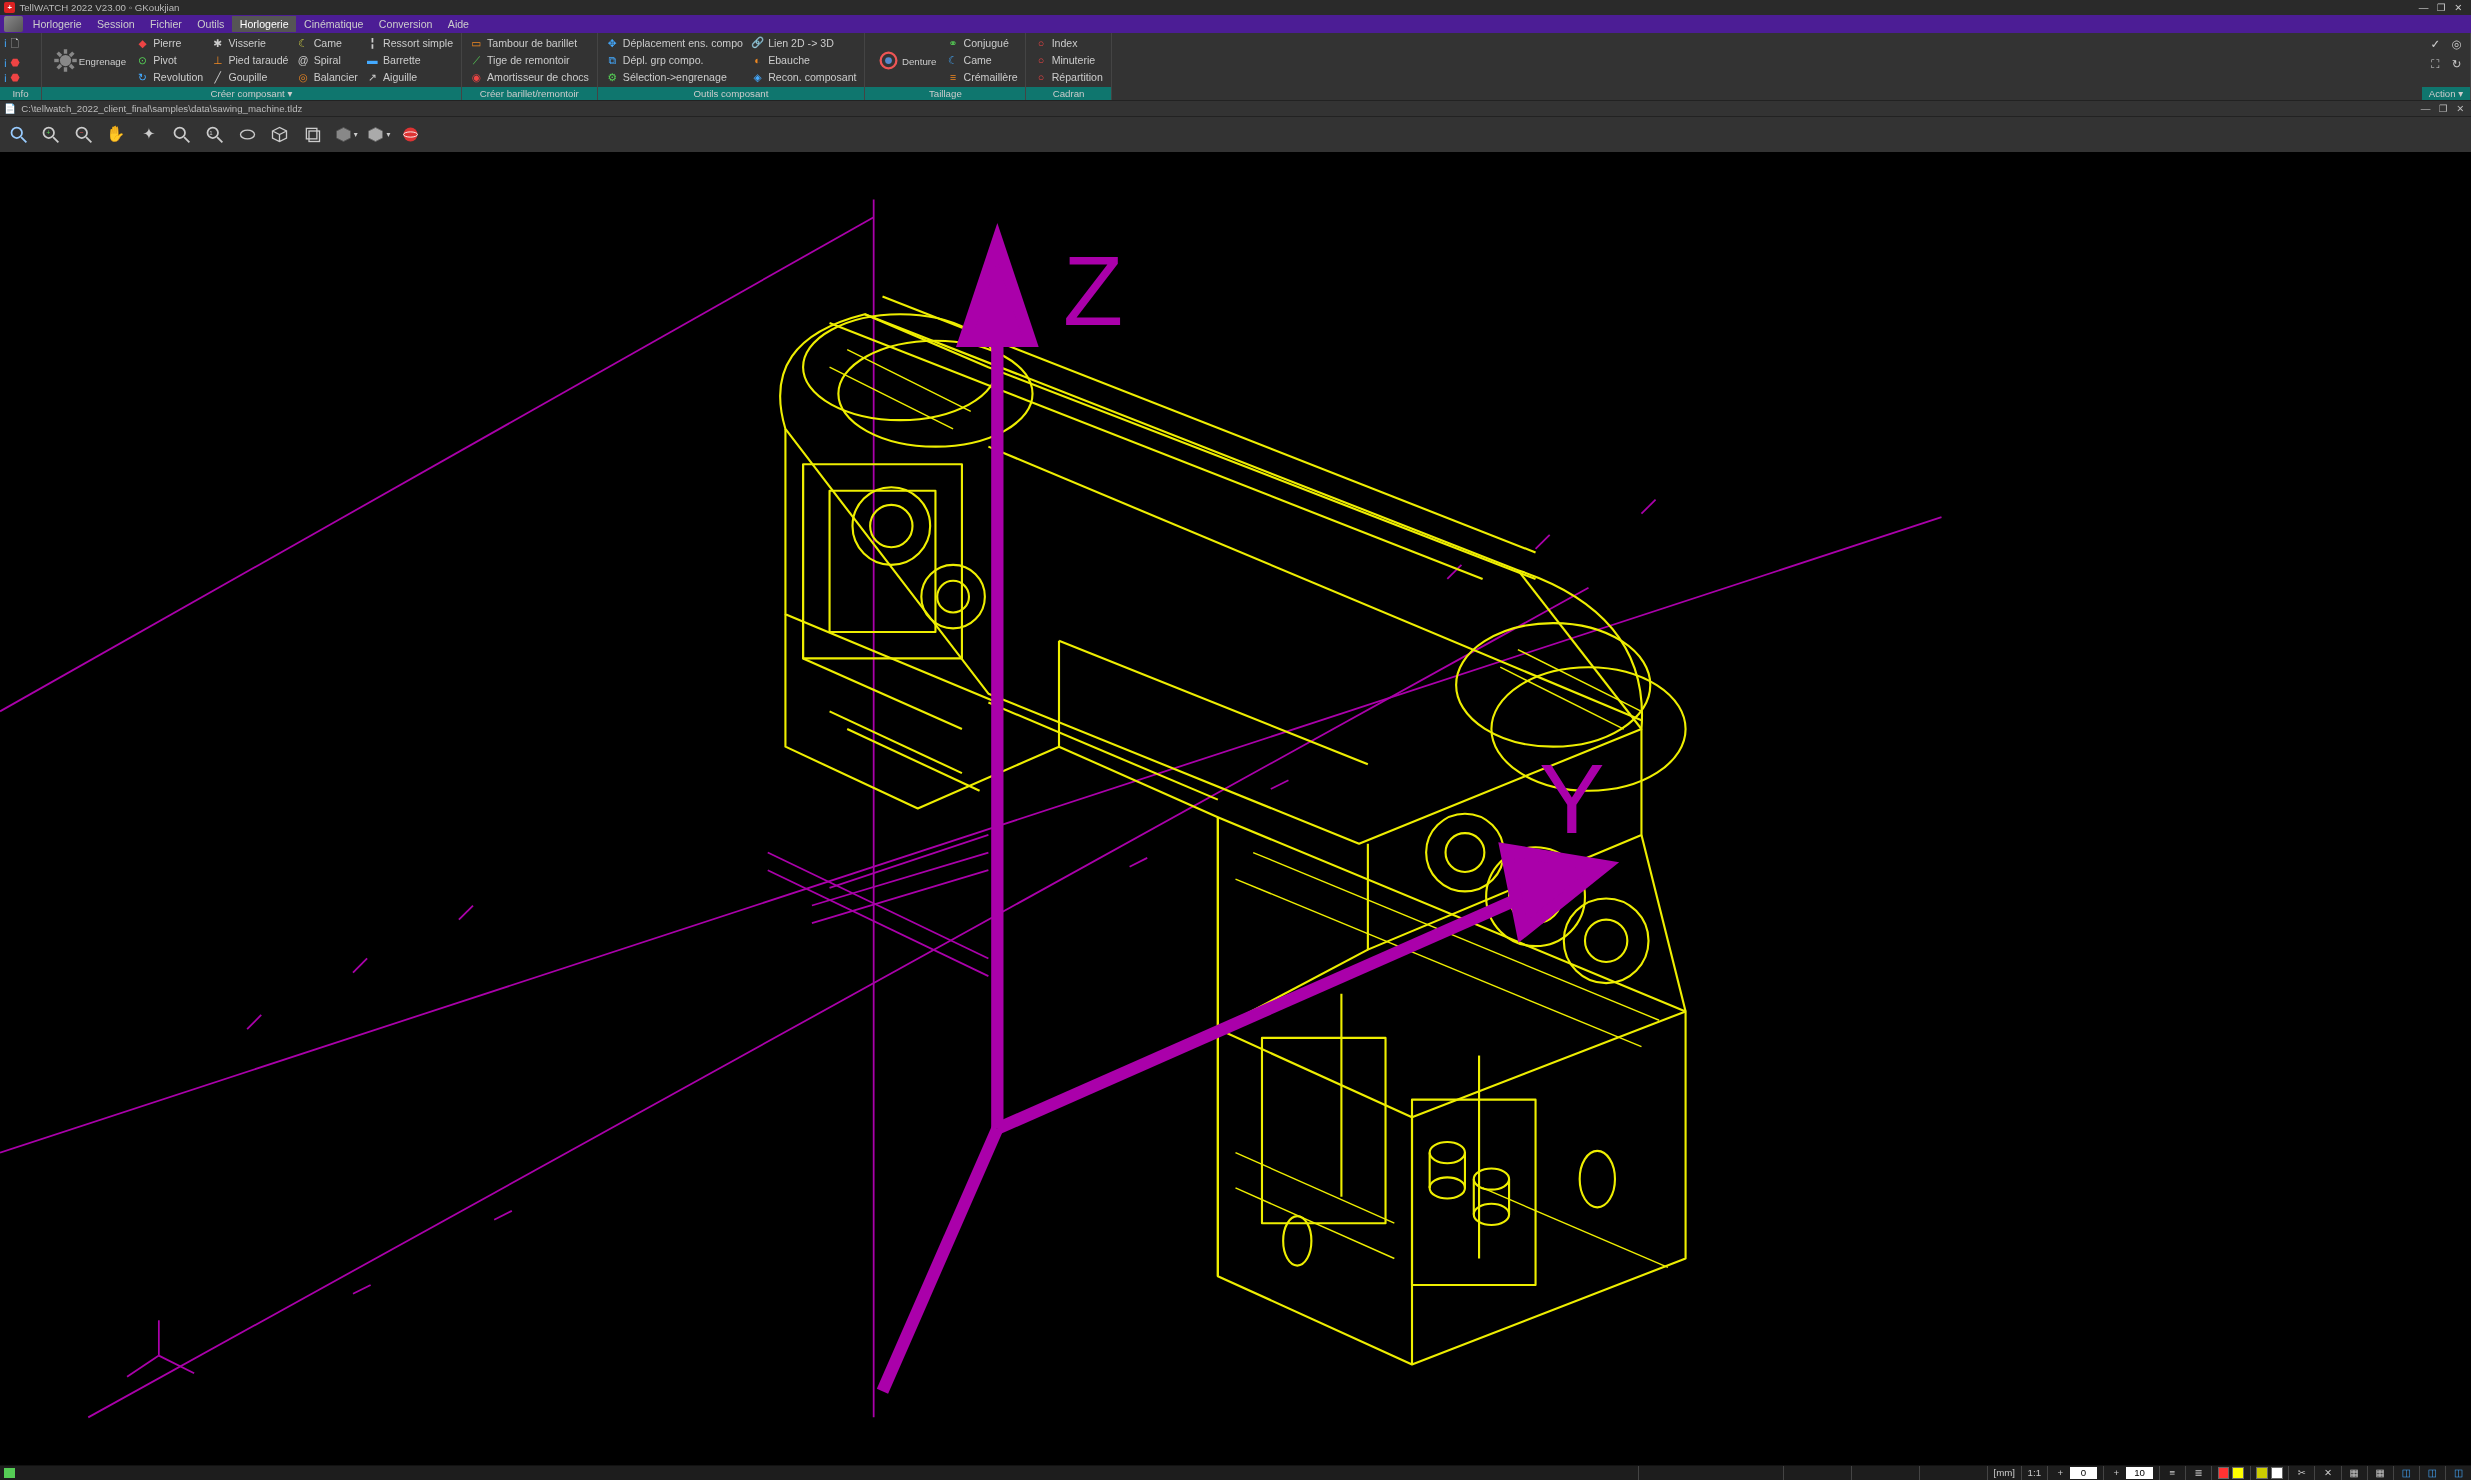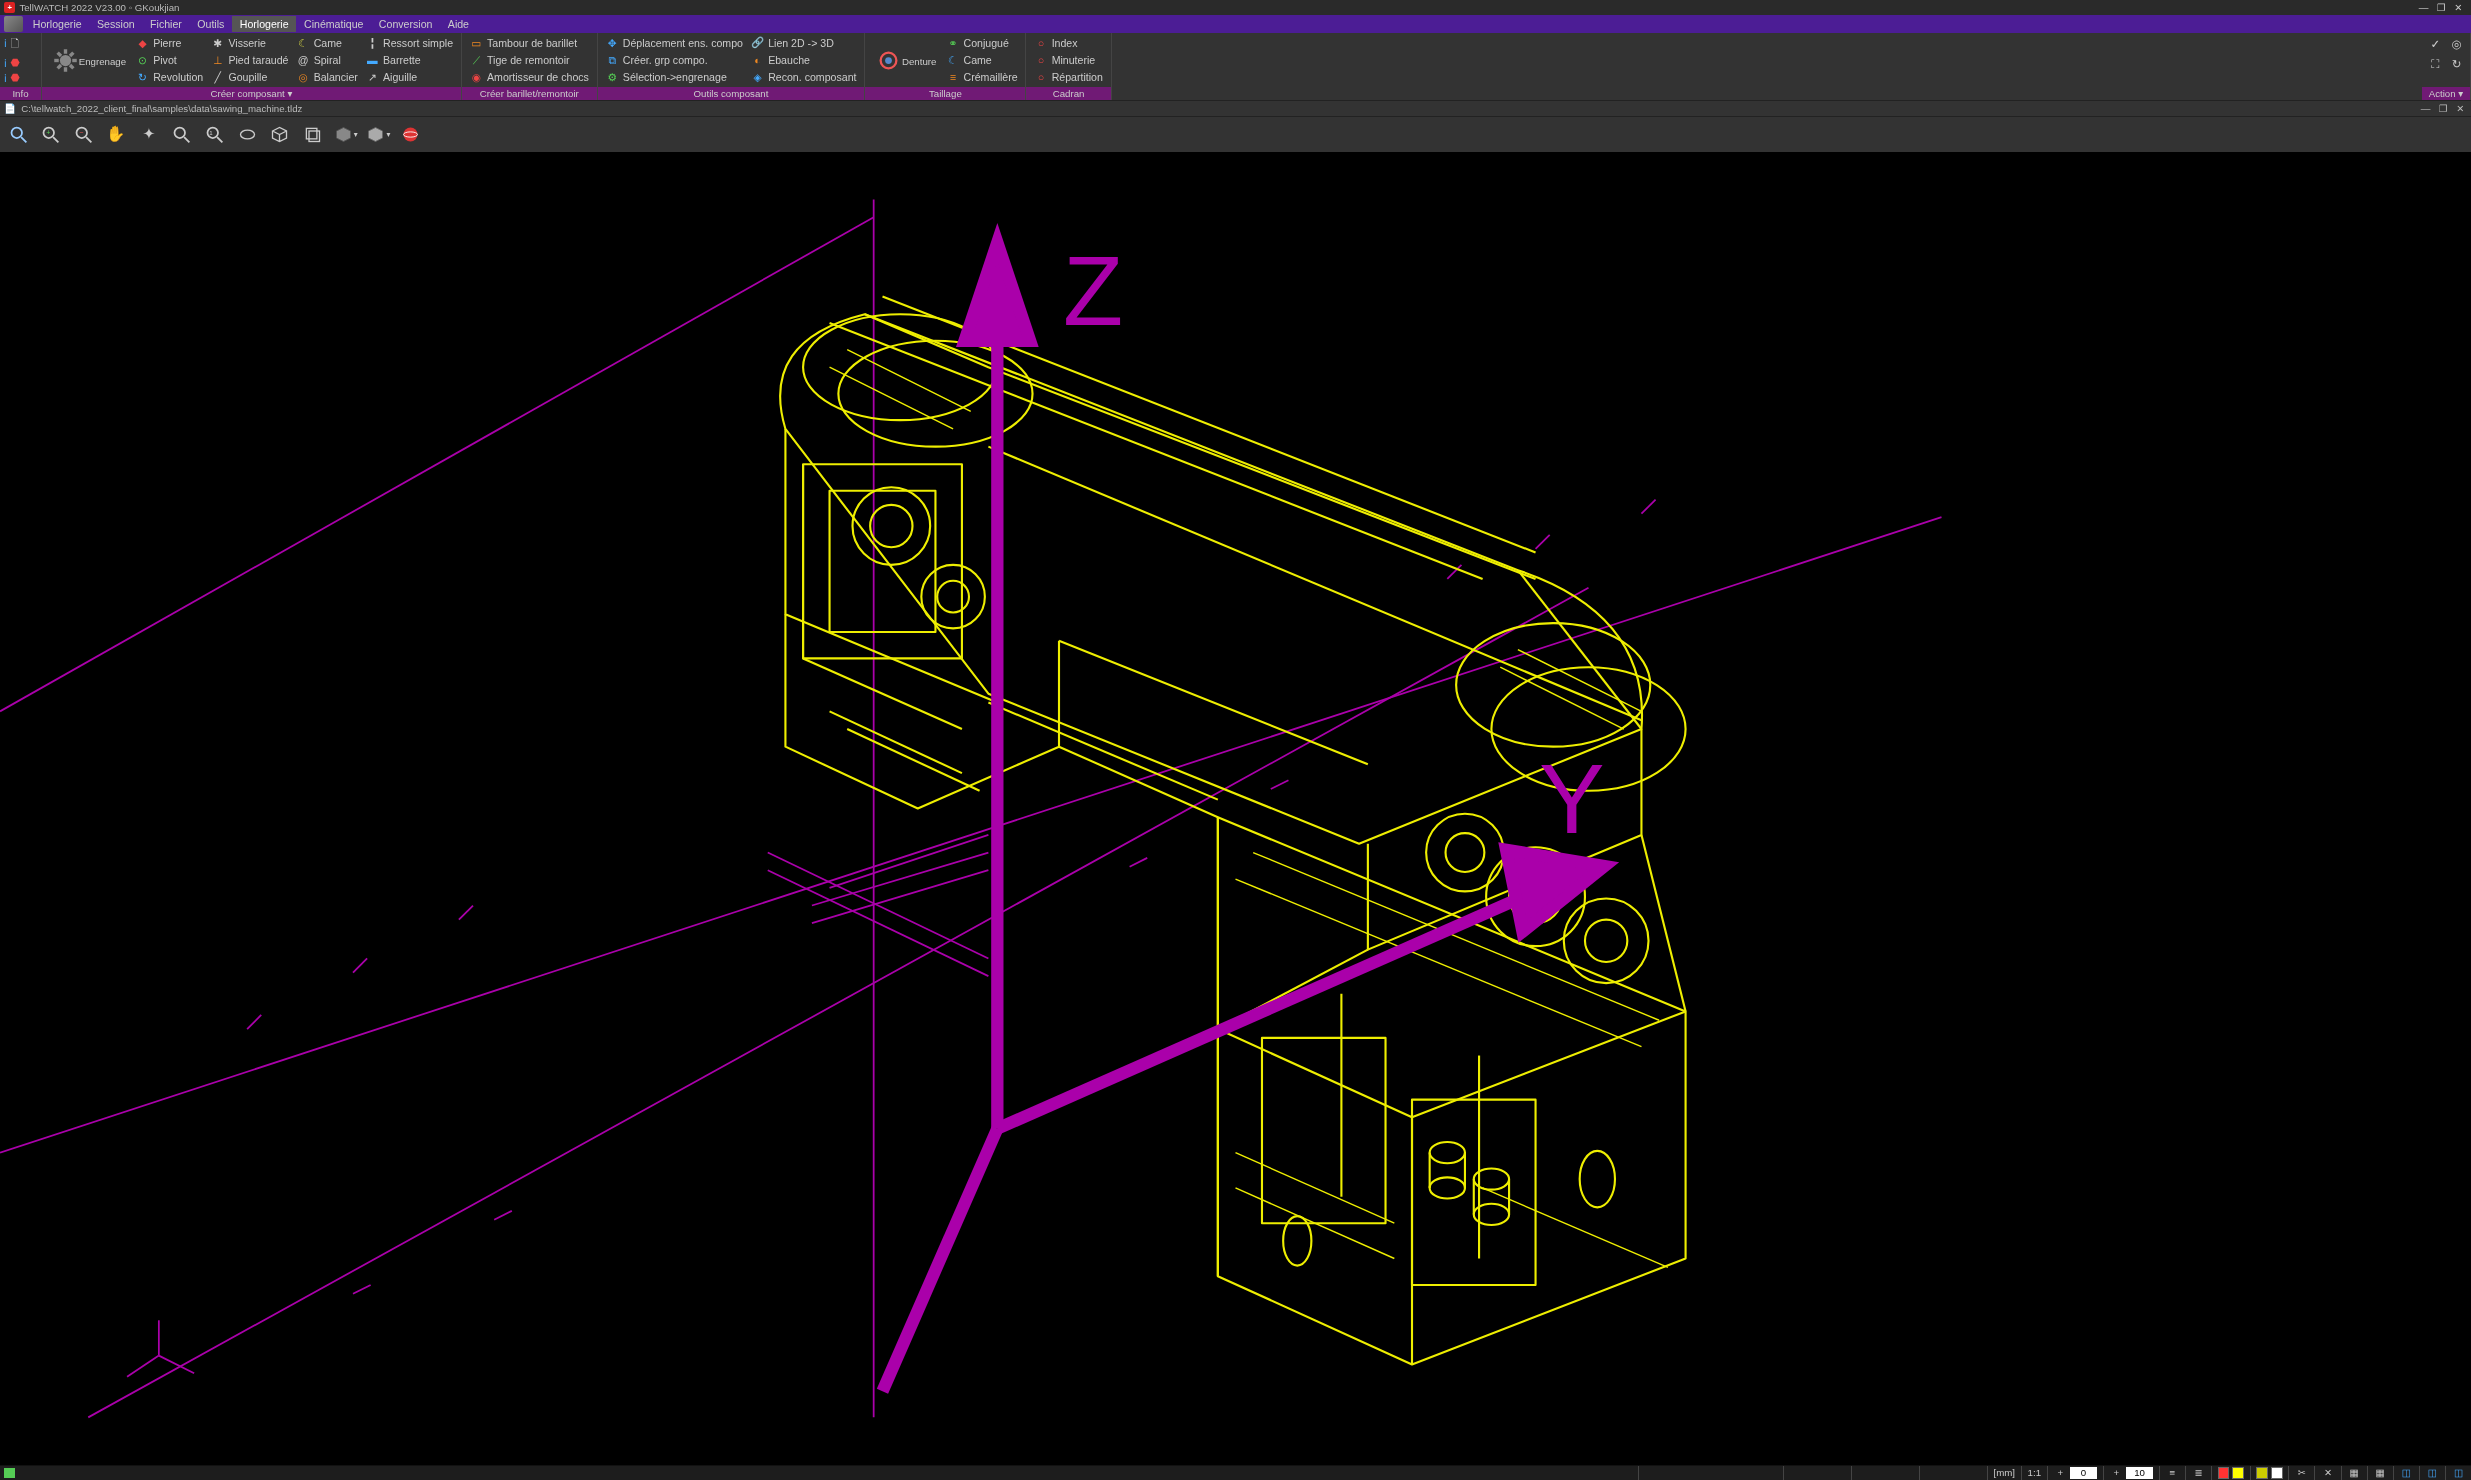--- a/index.html
+++ b/index.html
@@ -15,21 +15,21 @@
 
 .menubar { height: 17.4px; background: #4c1d95; display: flex; align-items: center; padding: 0 3.9px; font-size: 10.6px; }
 .menubar .logo { width: 19.3px; height: 15.4px; margin-right: 1.9px; background: linear-gradient(135deg,#888,#555); border-radius:1.9px; }
 .menubar .menu-item { padding: 1.9px 7.7px; cursor: pointer; color: #ccc; }
 .menubar .menu-item.active { background: #555; color: #fff; }
 
 
 .ribbon { background: #333; border-bottom: 1px solid #222; display: flex; }
 .ribbon-group { border-right: 1px solid #444; display: flex; flex-direction: column; }
 .ribbon-group .body { display: flex; padding: 1.9px 3.9px; flex:1; }
-.ribbon-group .label { text-align: center; font-size: 9.7px; color: #ccc; background:#701a75; padding:1px 0; }
+.ribbon-group .label { text-align: center; font-size: 9.7px; color: #ccc; background:#0f766e; padding:1px 0; }
 .col { display: flex; flex-direction: column; gap: 2.9px; margin: 0 3.9px; justify-content:center; }
 .rbtn { display: flex; align-items: center; gap: 3.9px; font-size: 10.6px; color: #ccc; cursor: pointer; white-space: nowrap; height:14.5px; }
 .rbtn .ic { width: 13.5px; height: 13.5px; display:inline-flex;align-items:center;justify-content:center; }
 .big-btn { display:flex; align-items:center; justify-content:center; padding: 1.9px 5.8px; cursor:pointer; }
 .big-btn .ic { width: 27px; height: 27px; display:flex;align-items:center;justify-content:center; font-size:21px; }
 .big-btn .lbl { font-size: 9.7px; color:#ccc; margin-top:1.9px; }
 .ribbon .spacer { flex:1; }
 .ribbon-actions .body { display:flex; flex-direction:column; gap:3.9px; padding:3.9px 5.8px; }
 .ribbon-actions .row { display:flex; gap:5.8px; }
 .ribbon-actions .ic-btn { width:15.4px;height:15.4px;display:flex;align-items:center;justify-content:center;cursor:pointer;color:#ccc;font-size:11.6px; }
@@ -212,21 +212,21 @@
 
     <div class="ribbon-group">
       <div class="body">
         <div class="col">
           <div class="rbtn">
               <span class="ic c-blue">✥</span>
               <span>Déplacement ens. compo</span>
             </div>
           <div class="rbtn">
               <span class="ic c-blue">⧉</span>
-              <span>Créer. grp compo.</span>
+              <span>Dépl. grp compo.</span>
             </div>
           <div class="rbtn">
               <span class="ic c-green">⚙</span>
               <span>Sélection-&gt;engrenage</span>
             </div>
         </div>
         <div class="col">
           <div class="rbtn">
               <span class="ic c-purple">🔗</span>
               <span>Lien 2D -&gt; 3D</span>

